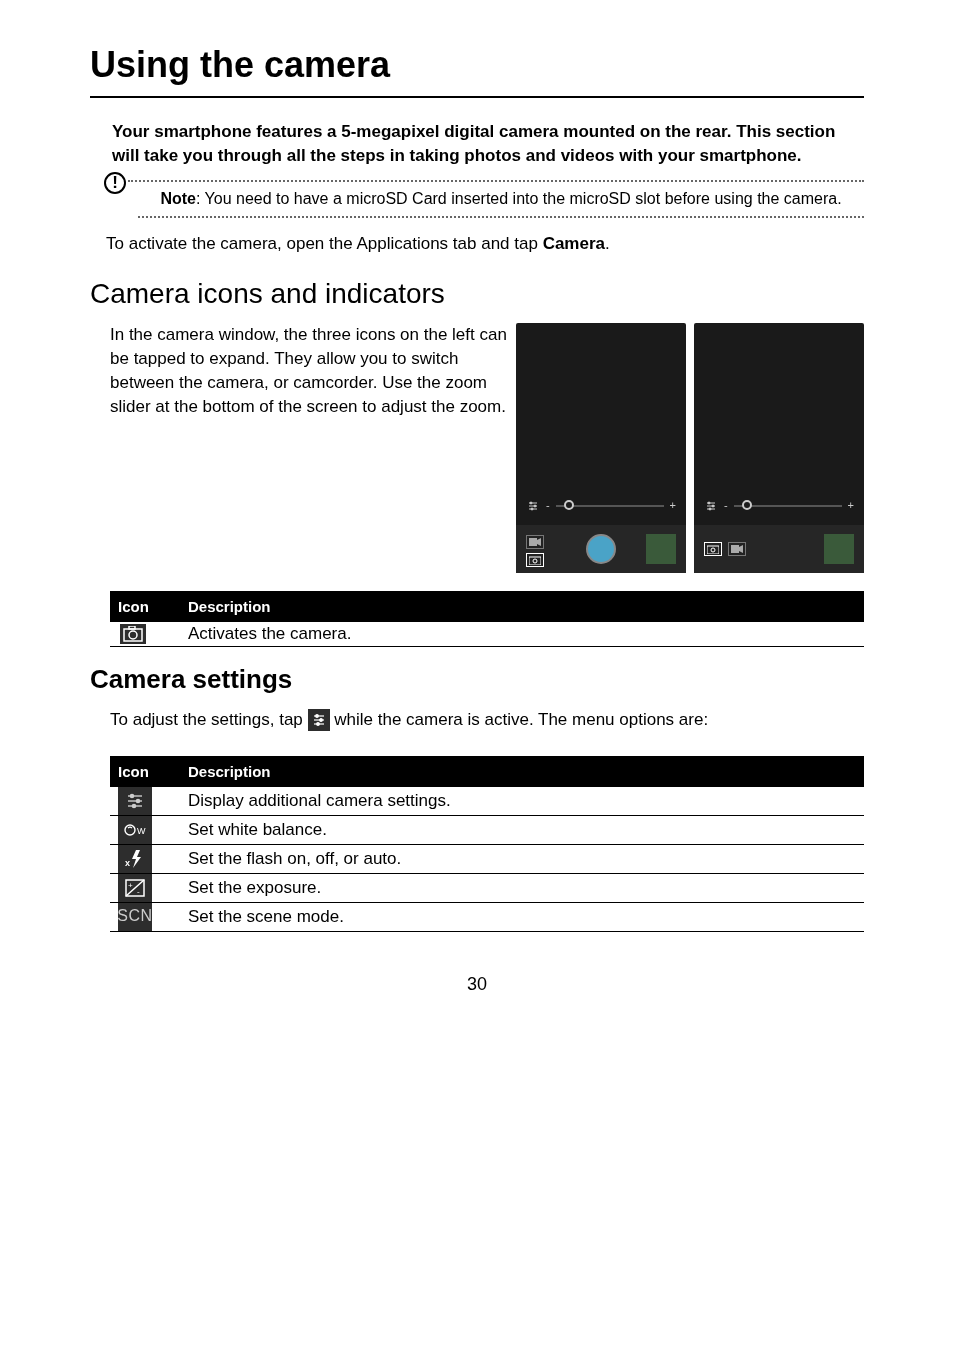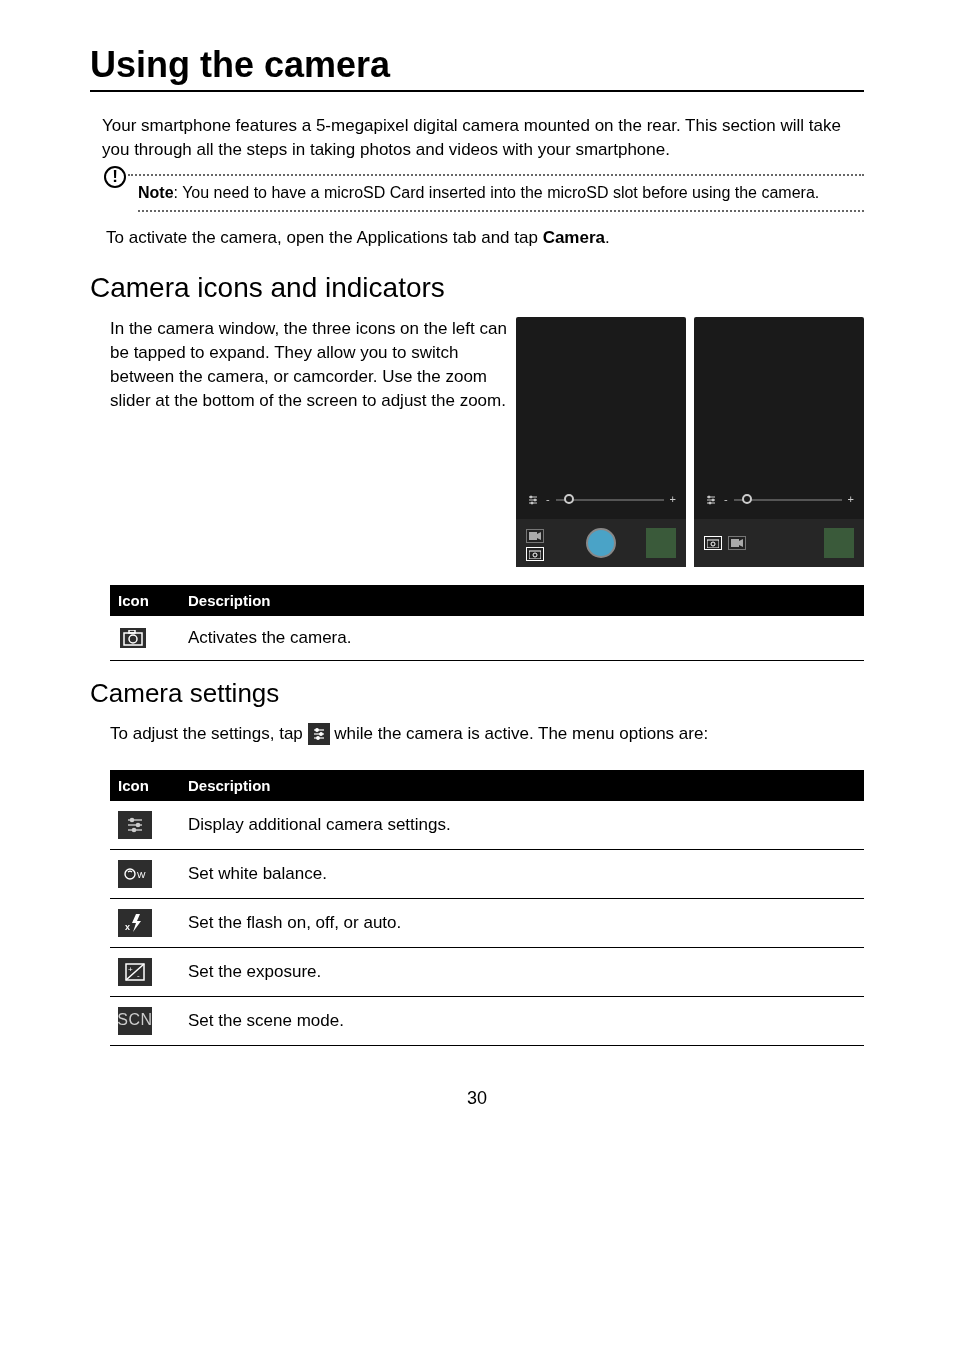--- a/index.html
+++ b/index.html
@@ -10,44 +10,45 @@
     color: #000;
     font-size: 17px;
     line-height: 1.4;
     width: 954px;
   }
   h1.page-title {
     font-size: 36px;
     font-weight: bold;
     margin: 0 0 8px 0;
     border-bottom: 2px solid #000;
+    padding-bottom: 6px;
   }
   h2.section-title {
     font-size: 28px;
     font-weight: normal;
     margin: 18px 0 10px 0;
   }
   h3.subsection-title {
     font-size: 26px;
-    font-weight: normal;
+    font-weight: bold;
     margin: 14px 0 10px 0;
   }
-  .intro-para { margin: 22px 0 12px 12px; }
+  .intro-para { margin: 22px 0 12px 22px; font-weight: bold; }
   .note-box {
     margin: 8px 0 14px 20px;
     position: relative;
     padding-left: 28px;
   }
   .note-dashes-top, .note-dashes-bottom {
     border-top: 2px dotted #666;
     margin-left: 0;
     margin-right: 0;
   }
   .note-dashes-top { margin-left: -10px; }
-  .note-content { padding: 6px 0 6px 0; font-size: 16px; }
+  .note-content { padding: 6px 0 6px 0; font-size: 16px; text-align: center; }
   .note-icon {
     position: absolute;
     left: -6px;
     top: -8px;
     width: 22px; height: 22px;
     border: 2px solid #000;
     border-radius: 50%;
     display: flex; align-items:center; justify-content:center;
     font-weight: bold;
     background:#fff;
@@ -73,21 +74,21 @@
 
   table.icon-table {
     width: calc(100% - 20px);
     margin-left: 20px;
     border-collapse: collapse;
     margin-top: 18px;
     font-size: 17px;
   }
   table.icon-table thead tr { background:#000; color:#fff; }
   table.icon-table th { text-align:left; font-weight:bold; padding:5px 8px; font-size:15px;}
-  table.icon-table td { padding:10px 8px; border-bottom:1px solid #000; vertical-align:middle;}
+  table.icon-table td { padding:0 8px; border-bottom:1px solid #000; vertical-align:middle;}
   table.icon-table td.icon-cell { width:70px; }
   .icon-box {
     width:34px; height:28px; background:#2d2d2d; color:#fff;
     display:flex; align-items:center; justify-content:center;
     font-size:13px;
   }
   .icon-box.bordered { border:2px solid #fff; width:30px; height:24px;}
   .inline-icon {
     display:inline-flex; width:22px; height:22px; background:#2d2d2d; color:#fff;
     align-items:center; justify-content:center; vertical-align:middle; font-size:12px;

